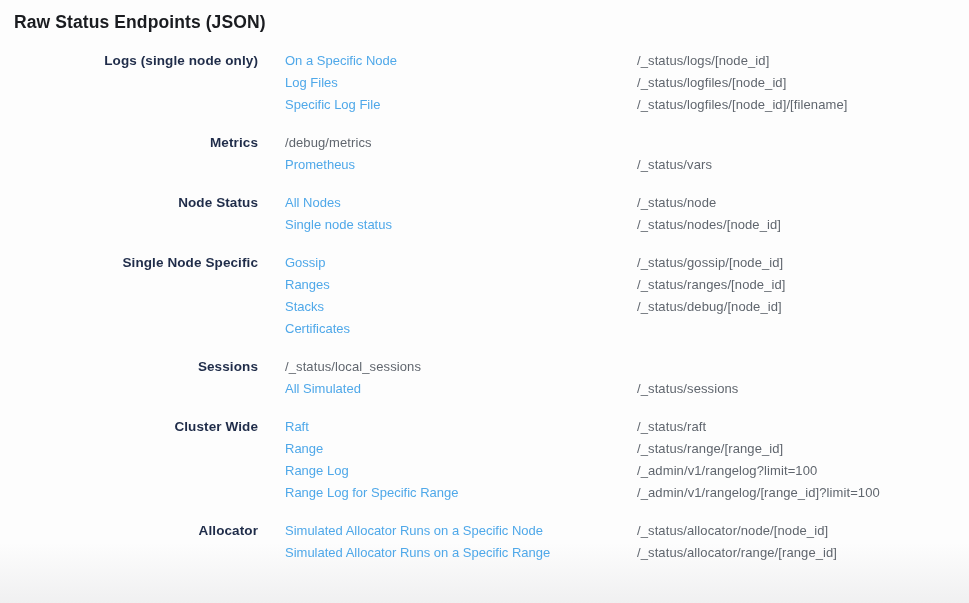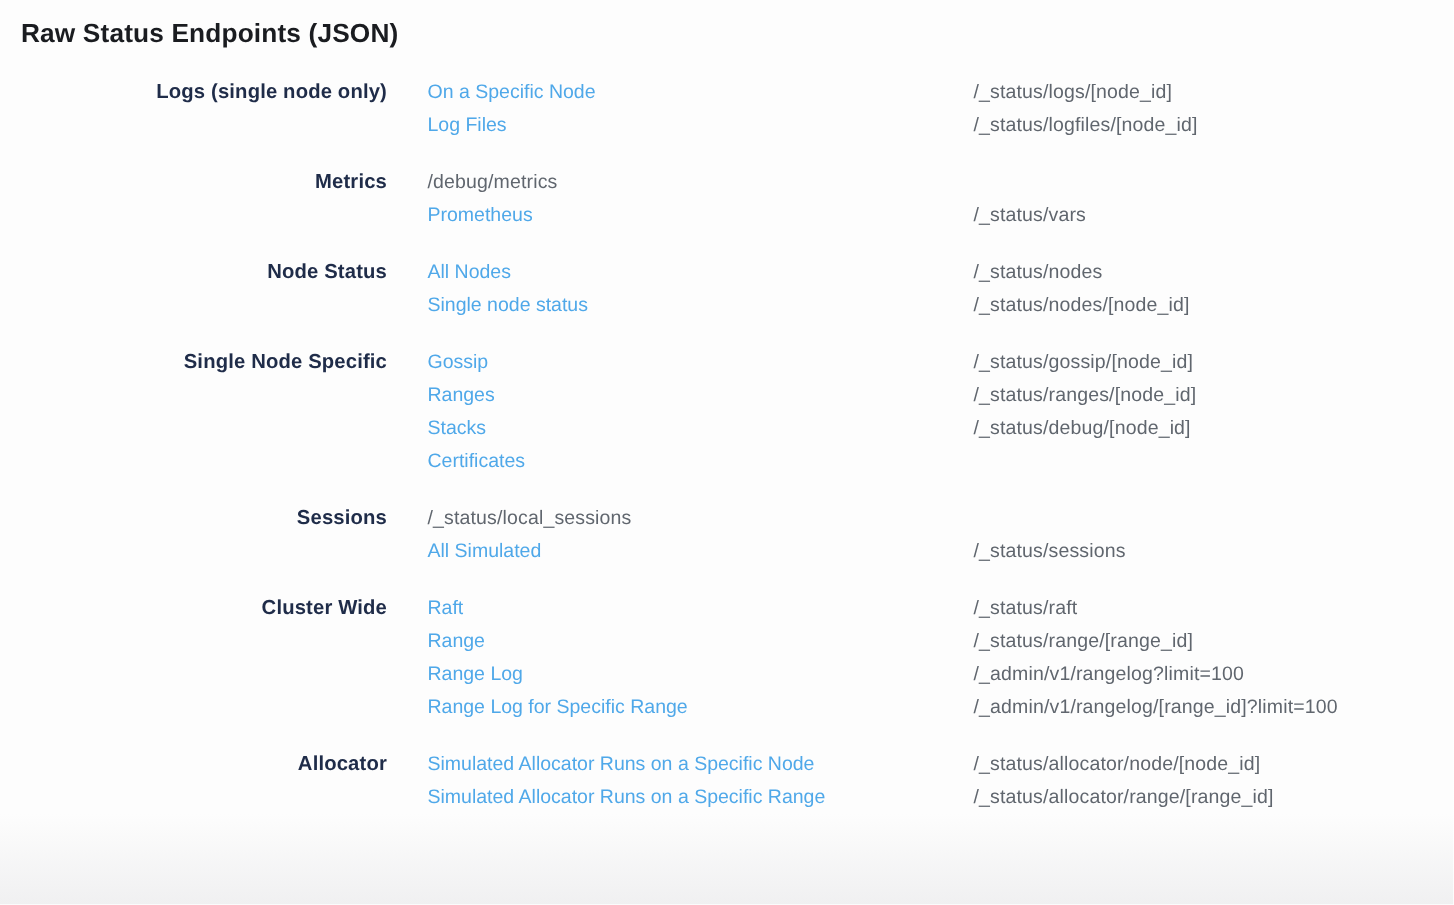--- a/index.html
+++ b/index.html
@@ -43,21 +43,20 @@
     color: var(--category);
     line-height: 22px;
     letter-spacing: 0.1px;
     white-space: nowrap;
   }
   .rows { flex: 1; }
   .row {
     display: flex;
     line-height: 22px;
     font-size: 13px;
-    gap: 12px;
   }
   .link {
     width: 352px;
     color: var(--link);
     text-decoration: none;
     white-space: nowrap;
     cursor: pointer;
   }
   .path {
     flex: 1;
@@ -76,40 +75,44 @@
         <div class="cat">Logs (single node only)</div>
         <div class="rows">
           <div class="row">
             <a class="link" href="#">On a Specific Node</a>
             <span class="path">/_status/logs/[node_id]</span>
           </div>
           <div class="row">
             <a class="link" href="#">Log Files</a>
             <span class="path">/_status/logfiles/[node_id]</span>
           </div>
+          <div class="row">
+            <a class="link" href="#">Specific Log File</a>
+            <span class="path">/_status/logfiles/[node_id]/[filename]</span>
+          </div>
         </div>
       </div>
       <div class="section">
         <div class="cat">Metrics</div>
         <div class="rows">
           <div class="row">
             <span class="path">/debug/metrics</span>
           </div>
           <div class="row">
             <a class="link" href="#">Prometheus</a>
             <span class="path">/_status/vars</span>
           </div>
         </div>
       </div>
       <div class="section">
         <div class="cat">Node Status</div>
         <div class="rows">
           <div class="row">
             <a class="link" href="#">All Nodes</a>
-            <span class="path">/_status/nodes</span>
+            <span class="path">/_status/node</span>
           </div>
           <div class="row">
             <a class="link" href="#">Single node status</a>
             <span class="path">/_status/nodes/[node_id]</span>
           </div>
         </div>
       </div>
       <div class="section">
         <div class="cat">Single Node Specific</div>
         <div class="rows">

